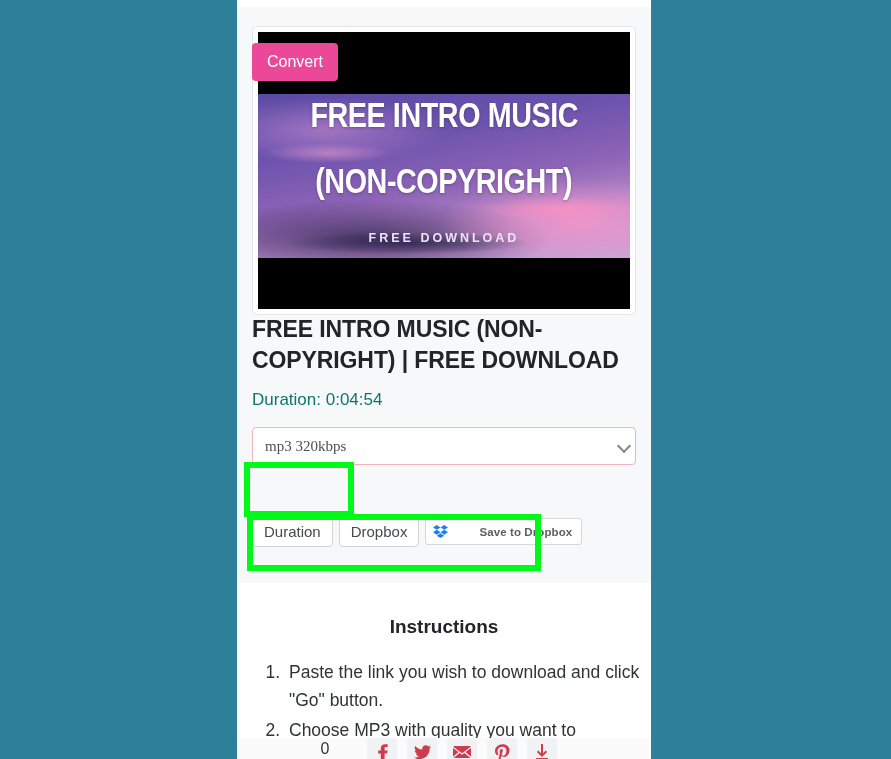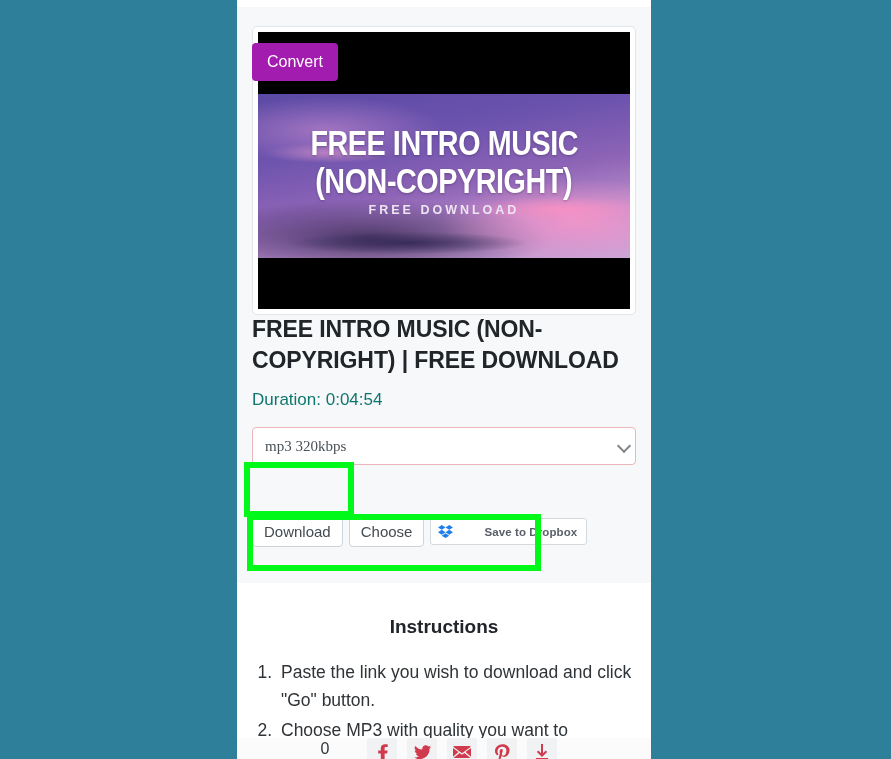--- a/index.html
+++ b/index.html
@@ -107,20 +107,21 @@
 
   #thumb-text-wrap {
     position: absolute;
     left: 0; top: 0;
     width: 100%; height: 100%;
     display: flex;
     flex-direction: column;
     align-items: center;
     justify-content: center;
     z-index: 4;
+    gap: 28px;
   }
   .thumb-line {
     color: #ffffff;
     font-family: "Liberation Sans Narrow", "Liberation Sans", sans-serif;
     font-weight: bold;
     font-size: 35px;
     line-height: 1.08;
     letter-spacing: -0.5px;
     text-align: center;
     transform: scaleX(0.82);
@@ -194,21 +195,21 @@
     transform: rotate(45deg);
   }
 
   
   #convert-button {
     position: absolute;
     left: 15px;
     top: 36px;
     width: 86px;
     height: 38px;
-    background: #a21caf;
+    background: #ec4899;
     color: #ffffff;
     border: none;
     border-radius: 4px;
     font-size: 16px;
     font-family: "Liberation Sans", sans-serif;
     cursor: pointer;
     padding: 0;
   }
 
   #convert-highlight {
@@ -297,21 +298,21 @@
   }
   #instructions-title {
     margin: 0;
     padding-top: 33px;
     text-align: center;
     font-size: 19px;
     font-weight: bold;
     color: #212529;
   }
   #instructions-list {
-    margin: 20px 0 0 0;
+    margin: 20px 0 0 8px;
     font-size: 17.5px;
     color: #2f3438;
     line-height: 1.62;
   }
   #instructions-list li {
     padding-left: 4px;
     margin-bottom: 1px;
   }
 
   
@@ -378,22 +379,22 @@
       <div id="video-duration">Duration: 0:04:54</div>
 
       <select id="format-select">
         <option>mp3 320kbps</option>
       </select>
       <span id="select-chevron"></span>
 
       <button id="convert-button">Convert</button>
 
       <div id="action-row">
-        <button class="action-btn">Download</button>
-        <button class="action-btn">Choose</button>
+        <button class="action-btn">Duration</button>
+        <button class="action-btn">Dropbox</button>
         <div id="dropbox-btn">
           <svg id="dropbox-icon" viewBox="0 0 32 30">
             <path d="M8 0 L0 5.2 L8 10.4 L16 5.2 Z" fill="#1e7fea"></path>
             <path d="M24 0 L16 5.2 L24 10.4 L32 5.2 Z" fill="#1e7fea"></path>
             <path d="M0 15.6 L8 10.4 L16 15.6 L8 20.8 Z" fill="#1e7fea"></path>
             <path d="M32 15.6 L24 10.4 L16 15.6 L24 20.8 Z" fill="#1e7fea"></path>
             <path d="M8 22.9 L16 17.7 L24 22.9 L16 28.1 Z" fill="#1e7fea"></path>
           </svg>
           <span id="dropbox-label">Save to Dropbox</span>
         </div>

